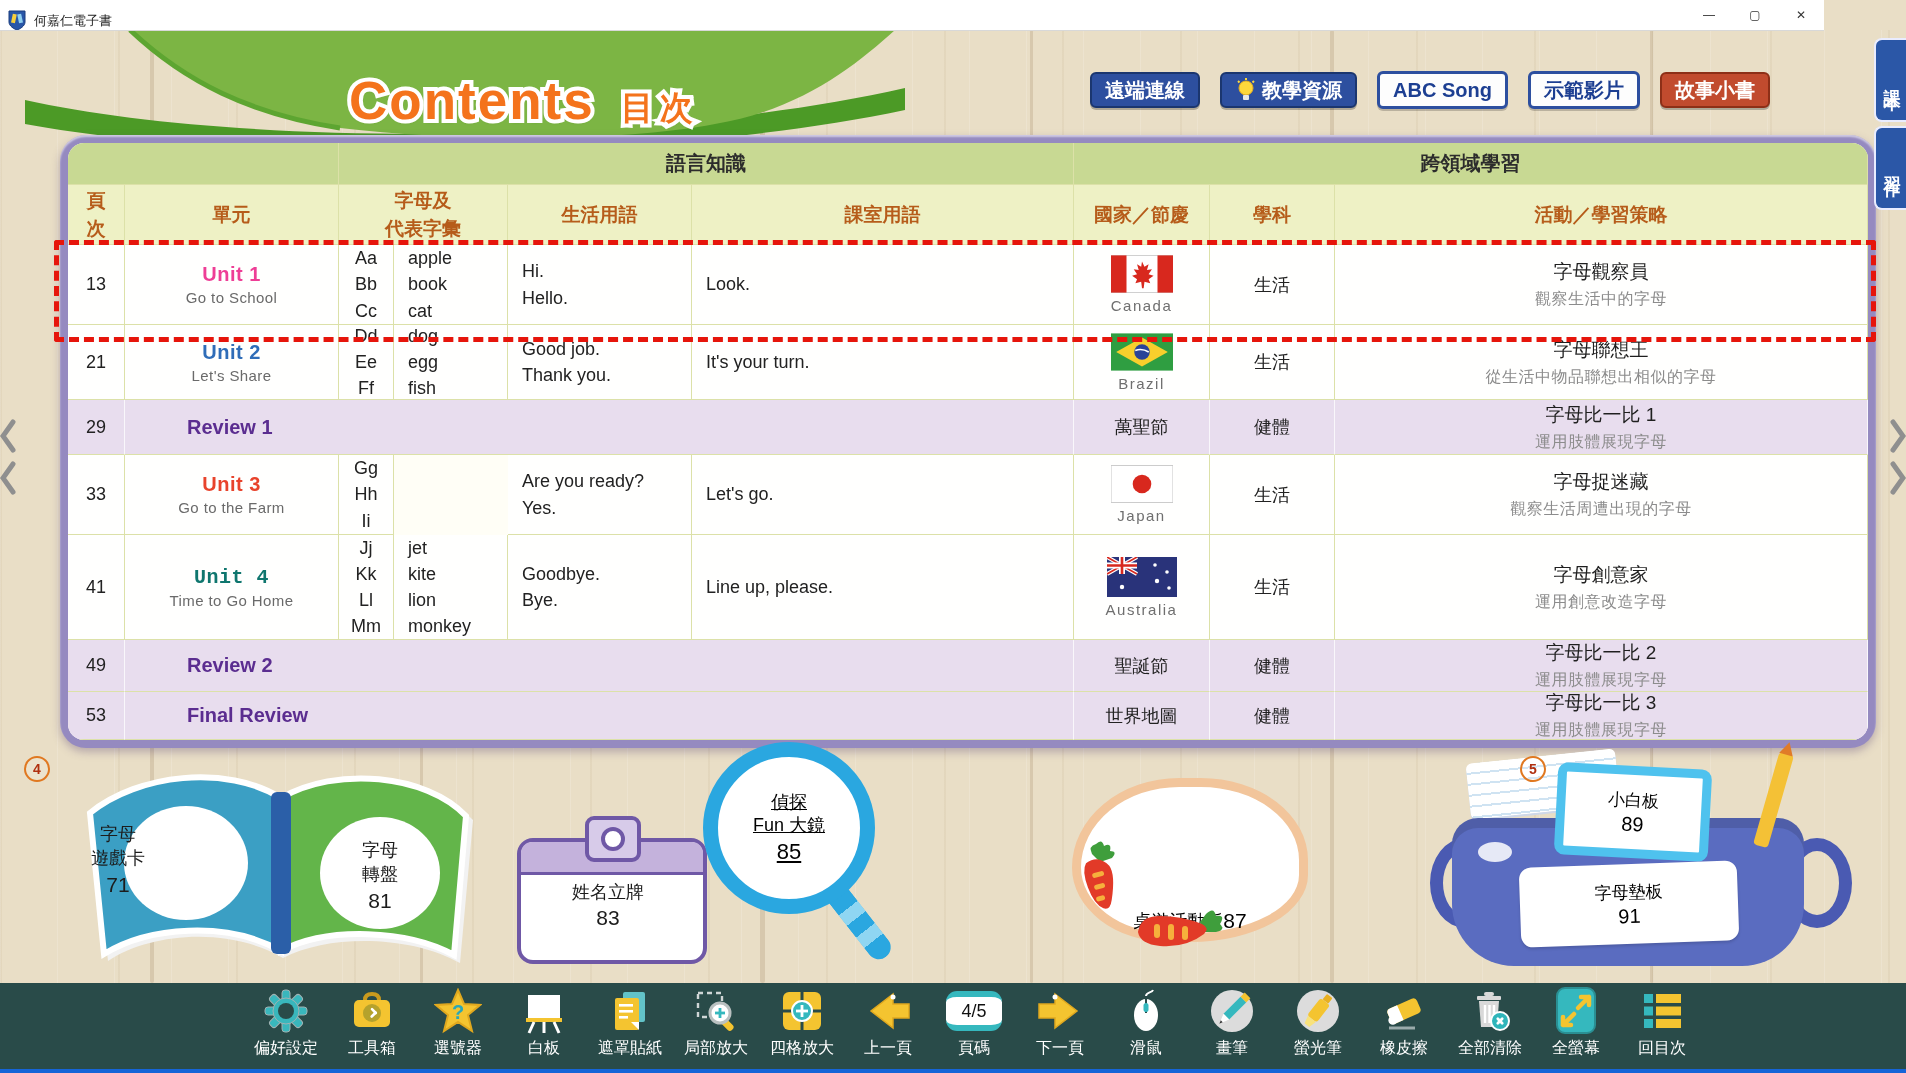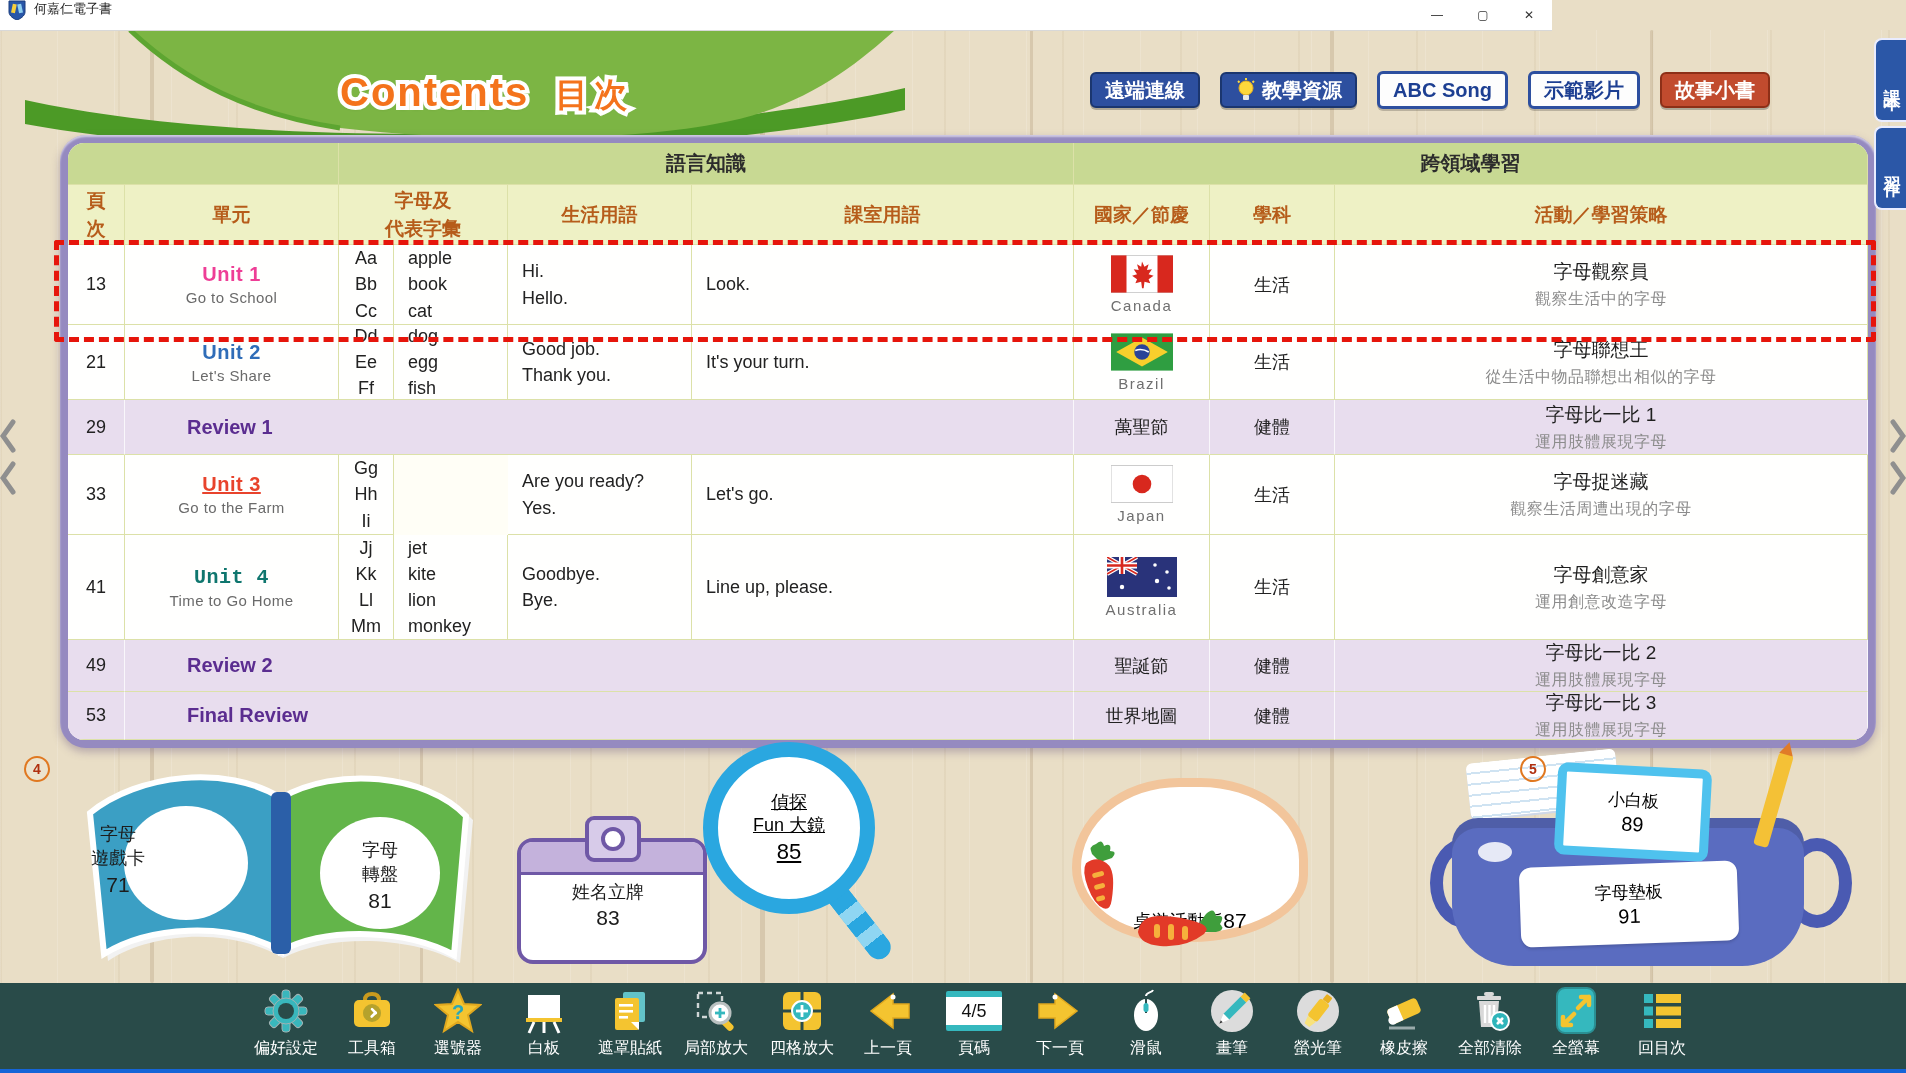--- a/index.html
+++ b/index.html
@@ -1,39 +1,39 @@
 <!DOCTYPE html>
 <html><head>
 <meta charset="utf-8">
 <style>
   html,body{margin:0;padding:0;background:#888;}
   #stage{position:relative;width:1906px;height:1073px;overflow:hidden;
     font-family:"Liberation Sans","DejaVu Sans",sans-serif;background:#e9dec6;}
   
-  .titlebar{position:absolute;left:0;top:0;width:1552px;height:30px;background:#fff;
-    border-bottom:1px solid #d8d8d8;display:flex;align-items:flex-start;z-index:40;}
+  .titlebar{position:absolute;left:0;top:0;width:1824px;height:30px;background:#fff;
+    border-bottom:1px solid #d8d8d8;display:flex;align-items:flex-end;z-index:40;}
   .titlebar .logo{margin-left:8px;width:18px;height:20px;}
   .titlebar .ttl{margin-left:8px;font-size:13px;color:#222;}
   .wbtns{position:absolute;right:0;top:0;height:30px;display:flex;}
   .wbtn{width:46px;height:30px;display:flex;align-items:center;justify-content:center;
     font-size:12px;color:#333;cursor:default;}
   
   .wood{position:absolute;left:0;top:30px;width:1906px;height:953px;
     background:
       repeating-linear-gradient(90deg, rgba(172,148,106,.10) 0 2px, rgba(0,0,0,0) 2px 118px),
       repeating-linear-gradient(90deg, rgba(255,255,255,.16) 0 1px, rgba(0,0,0,0) 1px 57px),
       #e9dec6;}
   .grain{position:absolute;top:0;height:100%;background:rgba(150,125,85,.22);border-radius:3px;}
   
   .banner{position:absolute;left:0;top:30px;width:910px;height:118px;z-index:2;}
   .banner-text{position:absolute;top:70px;left:340px;z-index:3;display:flex;align-items:baseline;gap:26px;}
   .outlined{position:relative;font-weight:bold;color:#f4731c;letter-spacing:2px;}
   .outlined::before{content:attr(data-text);position:absolute;left:0;top:0;z-index:-1;
     color:#fff;-webkit-text-stroke:8px #fff;text-shadow:0 3px 3px rgba(60,90,20,.35);}
-  .t-en{font-size:40px;}
+  .t-en{font-size:53px;margin-left:9px;}
   .t-zh{font-size:33px;letter-spacing:6px;}
   
   .topbtns{position:absolute;left:1090px;top:71px;display:flex;gap:20px;z-index:5;align-items:center;}
   .btn{height:32px;display:flex;align-items:center;justify-content:center;gap:5px;
     border-radius:6px;font-weight:bold;font-size:20px;padding:0 13px;cursor:pointer;white-space:nowrap;}
   .btn.blue{background:#2d4f9f;border:2px solid #1b366f;color:#fff;box-shadow:0 2px 0 rgba(0,0,0,.25);}
   .btn.line{background:#fdfdfd;border:3px solid #2d4f9f;color:#1d3f92;box-shadow:0 2px 0 rgba(0,0,0,.2);}
   .btn.red{background:#c14b2e;border:2px solid #8d2f17;color:#fff;box-shadow:0 2px 0 rgba(0,0,0,.25);}
   
   .sidetab{position:absolute;left:1874px;width:32px;height:80px;background:#2b57a7;
@@ -50,21 +50,21 @@
   .c{border-right:1px solid #dce1a8;border-bottom:1px solid #dce1a8;display:flex;
     align-items:center;justify-content:center;flex-direction:column;font-size:18px;color:#222;}
   .hdr1{background:#c8d993;font-size:20px;font-weight:bold;color:#2c2c2c;}
   .hdr2{background:#eef1c5;color:#b65c1a;font-weight:bold;font-size:19px;}
   .w{background:#fffffe;}
   .rev{background:#e8ddee;border-right:1px solid rgba(255,255,255,.75);}
   .pre{white-space:pre-line;text-align:center;line-height:1.45;}
   .left{align-items:flex-start;text-align:left;padding-left:14px;box-sizing:border-box;width:100%;}
   .unit-t{font-weight:bold;font-size:20px;letter-spacing:.5px;}
   .unit-s{font-size:15px;color:#6a6a6a;margin-top:3px;letter-spacing:.4px;}
-  .u1{color:#ee3e96;} .u2{color:#2f6db8;} .u3{color:#e8432c;text-decoration:underline;} .u4{color:#0f766e;font-family:Liberation Mono, monospace;}
+  .u1{color:#ee3e96;} .u2{color:#2f6db8;} .u3{color:#e8432c;} .u4{color:#0f766e;font-family:Liberation Mono, monospace;}
   .rev-title{justify-content:flex-start;flex-direction:row;padding-left:62px;box-sizing:border-box;
     font-weight:bold;font-size:20px;color:#5b2d90;}
   .flagcap{font-size:15px;color:#6f6f6f;margin-top:4px;letter-spacing:1.5px;}
   .act1{font-size:19px;color:#1f1f1f;}
   .act2{font-size:16px;color:#8c8c8c;margin-top:4px;letter-spacing:.5px;}
   .dash{position:absolute;left:54px;top:240px;width:1812px;height:92px;border:5px dashed #e6150b;
     border-radius:3px;z-index:8;pointer-events:none;}
   
   .edge{position:absolute;z-index:9;cursor:pointer;}
   
@@ -113,21 +113,21 @@
   .pencil::before{content:"";position:absolute;left:0;top:-12px;border-left:7.5px solid transparent;
     border-right:7.5px solid transparent;border-bottom:13px solid #e07b28;}
   
   .toolbar{position:absolute;left:0;top:983px;width:1906px;height:86px;background:#294b49;z-index:20;
     display:flex;align-items:flex-start;padding-left:243px;box-sizing:border-box;}
   .titem{width:86px;height:84px;display:flex;flex-direction:column;align-items:center;
     justify-content:flex-start;cursor:pointer;padding-top:3px;box-sizing:border-box;}
   .ticon{height:50px;display:flex;align-items:center;justify-content:center;}
   .tlabel{color:#fff;font-size:16px;margin-top:2px;white-space:nowrap;}
   .pgbox{width:56px;height:40px;background:#fff;border-top:6px solid #35b8be;border-bottom:6px solid #35b8be;
-    border-radius:2px;display:flex;align-items:center;justify-content:center;font-size:18px;color:#111;box-sizing:border-box;}
+    border-radius:11px;display:flex;align-items:center;justify-content:center;font-size:18px;color:#111;box-sizing:border-box;}
   .bstrip{position:absolute;left:0;top:1069px;width:1906px;height:4px;background:#1565d8;z-index:30;}
 </style>
 </head>
 <body>
 
 <div id="stage">
 
   <div class="titlebar">
     <svg class="logo" viewBox="0 0 18 20">
       <path d="M1 1 h16 v11 c0 4-5 7-8 8 c-3-1-8-4-8-8 Z" fill="#2856a8" stroke="#1a3c7c"></path>

